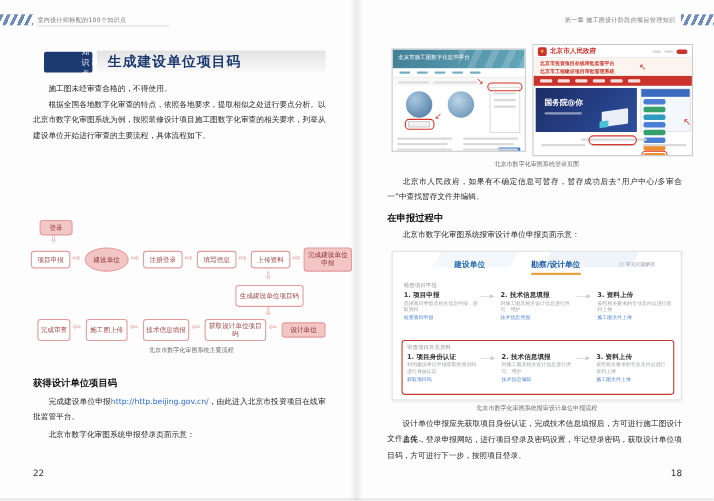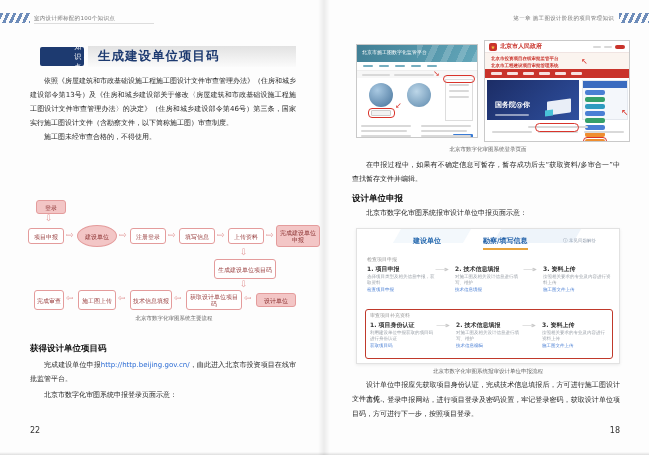--- a/index.html
+++ b/index.html
@@ -103,22 +103,22 @@
 
 <div class="kp-badge">
   <span class="lbl">知识点</span>
   <span class="num">8</span>
 </div>
 <div class="kp-titlebar">
   <span class="kp-title">生成建设单位项目码</span>
 </div>
 
 <div style="position:absolute; left:30px; top:74px; width:266px;">
-  <p class="body">依照《房屋建筑和市政基础设施工程施工图设计文件审查管理办法》（住房和城乡建设部令第13号）及《住房和城乡建设部关于修改〈房屋建筑和市政基础设施工程施工图设计文件审查管理办法〉的决定》（住房和城乡建设部令第46号）第三条，国家实行施工图设计文件（含勘察文件，以下简称施工图）审查制度。</p>
   <p class="body">施工图未经审查合格的，不得使用。</p>
+  <p class="body">根据全国各地数字化审查的特点，依照各地要求，提取相似之处进行要点分析。以北京市数字化审图系统为例，按照装修设计项目施工图数字化审查的相关要求，列举从建设单位开始进行审查的主要流程，具体流程如下。</p>
 </div>
 
 <div class="flow">
   <div class="fnode fill" style="left:8px; top:2px; width:30px; height:14px;">登录</div>
   <div class="farrow" style="left:17px; top:16px;">⇩</div>
 
   <div class="fnode" style="left:0; top:30px; width:36px; height:16px;">项目申报</div>
   <div class="farrow" style="left:38px; top:33px;">⇨</div>
   <div class="fnode fill ellipse" style="left:49px; top:27px; width:40px; height:22px;">建设单位</div>
   <div class="farrow" style="left:91px; top:33px;">⇨</div>
@@ -214,21 +214,21 @@
   <div class="red" style="position:absolute; left:96px; top:16px; font-size:8px;">↖</div>
   <div class="s2-nav">
     <div class="bar"></div>
     <div class="bar"></div>
     <div class="bar"></div>
     <div class="bar"></div>
     <div class="bar"></div>
     <div class="bar"></div>
   </div>
   <div class="banner" style="left:2px; top:39px; width:92px; height:40px;">
-    <div style="font-size:7px; font-weight:bold; padding:20px 0 0 8px;">国务院@你</div>
+    <div style="font-size:7px; font-weight:bold; padding:8px 0 0 8px;">国务院@你</div>
     <div class="bar" style="width:34px; background:rgba(255,255,255,0.5); margin:4px 0 0 8px;"></div>
     <div style="position:absolute; right:8px; bottom:6px; width:24px; height:14px; background:#e9eef7; transform:skewY(-8deg); border-radius:1px;"></div>
     <div style="position:absolute; right:26px; bottom:4px; width:8px; height:6px; background:#49c2d8; transform:skewY(-8deg);"></div>
   </div>
   <div style="position:absolute; left:97px; top:39px; width:46px; height:40px; background:#f4f7fb; border:1px solid #e4e8ee;">
     <div style="height:7px; background:#3a6bbf;"></div>
     <div style="display:flex; flex-wrap:wrap; gap:2px; padding:2px;">
       <div class="pill" style="width:20px; background:#4a7fd4;"></div>
       <div class="pill" style="width:20px; background:#35a06b;"></div>
       <div class="pill" style="width:20px; background:#2e9bbf;"></div>
@@ -246,30 +246,30 @@
       <div class="bar" style="width:40px;"></div>
       <div class="bar" style="width:40px;"></div>
       <div class="bar" style="width:40px;"></div>
     </div>
     <div class="annot-red" style="left:48px; top:-1px; width:44px; height:9px; border-radius:8px;"></div>
   </div>
 </div>
 
 <div class="cap" style="position:absolute; left:356px; top:146px; width:264px;">北京市数字化审图系统登录页面</div>
 
-<p class="body" style="position:absolute; left:352px; top:158px; width:268px;">在申报过程中，如果有不确定信息可暂存，暂存成功后去“获取资料/多审合一”中查找暂存文件并编辑。</p>
-
-<div class="sec-h" style="position:absolute; left:352px; top:193px;">设计单位申报</div>
+<p class="body" style="position:absolute; left:352px; top:158px; width:268px;">北京市人民政府，如果有不确定信息可暂存，暂存成功后去“用户中心/多审合一”中查找暂存文件并编辑。</p>
+
+<div class="sec-h" style="position:absolute; left:352px; top:193px;">在申报过程中</div>
 <p class="body" style="position:absolute; left:352px; top:206px; width:268px;">北京市数字化审图系统报审设计单位申报页面示意：</p>
 
 <div class="card">
   <div class="deco2"></div>
   <div class="deco1"></div>
   <div class="tab" style="left:56px; top:7px;">建设单位</div>
-  <div class="tab active" style="left:126px; top:7px;">勘察/填写信息</div>
+  <div class="tab active" style="left:126px; top:7px;">勘察/设计单位</div>
   <div class="help" style="left:206px; top:9px;">ⓘ 常见问题解答</div>
 
   <div class="dsec-label" style="left:10px; top:27px;">检查项目申报</div>
 
   <div class="step" style="left:10px; top:36px; width:68px;">
     <div class="t">1. 项目申报</div>
     <div class="d">选择项目类型及相关信息申报，获取资料</div>
     <div class="l">检查项目申报</div>
   </div>
   <div class="step-arrow" style="left:82px; top:36px;">→</div>

